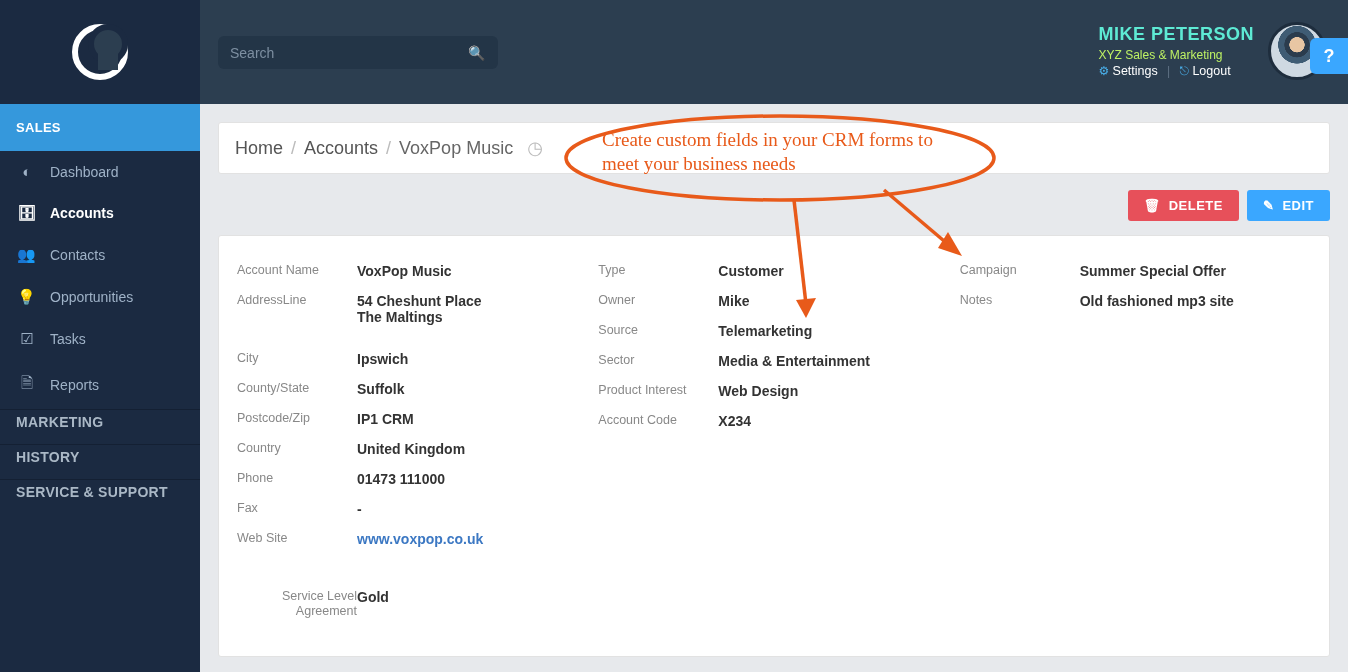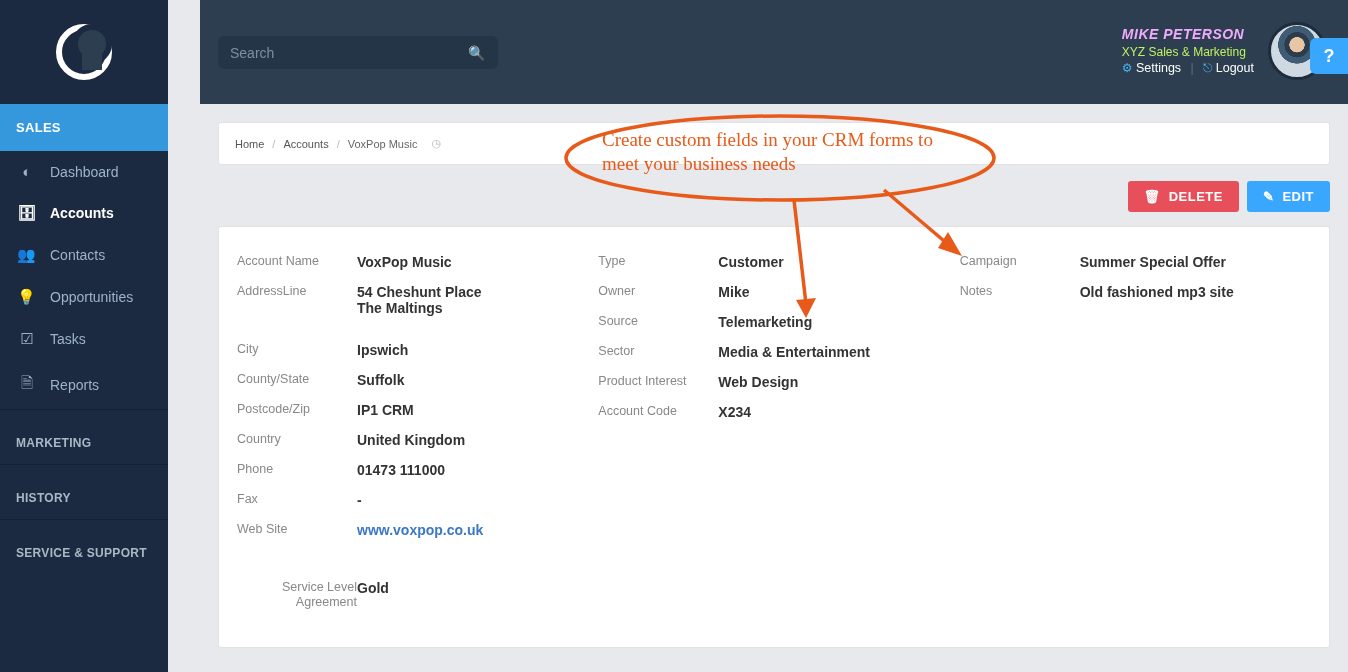--- a/index.html
+++ b/index.html
@@ -1,45 +1,45 @@
 <!DOCTYPE html>
 <html><head>
 <meta charset="utf-8">
 <style>
   * { box-sizing: border-box; margin:0; padding:0; }
   body { font-family: "Segoe UI", Arial, sans-serif; background:#e7e9ec; width:1348px; height:672px; overflow:hidden; color:#333; }
   
-  .sidebar { position:absolute; left:0; top:0; width:168px; height:672px; background:#1b2a41; color:#9fb2c7; }
+  .sidebar { position:absolute; left:0; top:0; width:200px; height:672px; background:#1b2a41; color:#9fb2c7; }
   .topbar  { position:absolute; left:200px; top:0; right:0; height:104px; background:#2c3e50; }
   .content { position:absolute; left:200px; top:104px; right:0; bottom:0; padding:18px 18px 0 18px; }
   
   .logo-area { height:104px; display:flex; align-items:center; justify-content:center; background:#1b2a41; }
   .logo-ring { width:56px; height:56px; border-radius:50%; border:6px solid #fff; position:relative; }
   .logo-ring::before { content:""; position:absolute; width:28px; height:28px; right:-6px; top:-6px; border-radius:50%; background:#2c3e50; border:6px solid #1b2a41; }
   .logo-notch { position:absolute; width:20px; height:20px; background:#2c3e50; right:4px; bottom:4px; }
   
-  .section-label { display:block; padding:26px 16px 14px; font-size:12px; font-weight:700; color:#aab8c6; letter-spacing:.3px; border-top:1px solid #142033; cursor:pointer; }
+  .section-label { display:block; padding:4px 16px 14px; font-size:14px; font-weight:700; color:#aab8c6; letter-spacing:.3px; border-top:1px solid #142033; cursor:pointer; }
   .section-label.sales { background:#3598dc; color:#fff; border:none; padding:16px 16px; font-size:13px; }
   .nav-item { display:flex; align-items:center; gap:14px; padding:12px 18px; font-size:14px; color:#9fb2c7; cursor:pointer; }
   .nav-item.active { color:#fff; font-weight:600; }
   .nav-item .icon { width:18px; display:inline-flex; justify-content:center; font-size:15px; }
   
   .search-box { position:absolute; left:18px; top:36px; width:280px; height:33px; background:#233547; border-radius:6px; display:flex; align-items:center; padding:0 12px; }
   .search-box input { flex:1; background:transparent; border:none; outline:none; color:#cfd9e2; font-size:14px; }
   .search-box input::placeholder { color:#7d8fa1; }
   .search-box .icon { color:#7d8fa1; font-size:14px; }
   .user-area { position:absolute; right:22px; top:22px; display:flex; align-items:center; gap:14px; color:#cfd9e2; }
   .user-area .txt { text-align:left; font-size:12px; line-height:1.35; }
-  .user-name { font-weight:700; font-size:14px; color:#f0abfc; letter-spacing:.5px;font-style:italic; }
+  .user-name { font-weight:700; font-size:18px; color:#5eead4; letter-spacing:.5px; }
   .user-links a { color:#ffffff; font-size:12.5px; text-decoration:none; }
   .user-links .sep { color:#5e7183; margin:0 6px; }
   .avatar { width:58px; height:58px; border-radius:50%; background: radial-gradient(circle at 50% 38%, #e8c6a3 0 18%, #2b3c4d 19% 30%, #3f5c74 31% 45%, #cfd9e2 46% 100%); border:3px solid #1e2d3d; }
   .help-btn { position:absolute; right:0; top:38px; width:38px; height:36px; background:#3aa7ff; color:#fff; border-top-left-radius:6px; border-bottom-left-radius:6px; display:flex; align-items:center; justify-content:center; font-size:18px; font-weight:700; cursor:pointer; }
   
-  .crumbs-card { background:#fff; border:1px solid #e2e2e2; border-radius:3px; padding:14px 16px; font-size:11px; color:#666; display:flex; align-items:center; gap:8px; }
+  .crumbs-card { background:#fff; border:1px solid #e2e2e2; border-radius:3px; padding:14px 16px; font-size:18px; color:#666; display:flex; align-items:center; gap:8px; }
   .crumbs-card a { color:#555; text-decoration:none; }
   .crumbs-card .slash { color:#bbb; }
   .crumbs-card .clock { color:#bbb; margin-left:6px; }
   
   .actions { display:flex; justify-content:flex-end; gap:8px; margin-top:16px; }
   .btn { display:inline-flex; align-items:center; gap:8px; padding:8px 16px; font-size:13px; font-weight:700; color:#fff; border-radius:3px; cursor:pointer; letter-spacing:.5px; }
   .btn.delete { background:#e7505a; }
   .btn.edit   { background:#3aa7ff; }
   
   .card { background:#fff; border:1px solid #e2e2e2; border-radius:3px; margin-top:14px; padding:20px 18px 30px; display:grid; grid-template-columns: 1fr 1fr 1fr; gap:16px 10px; }

